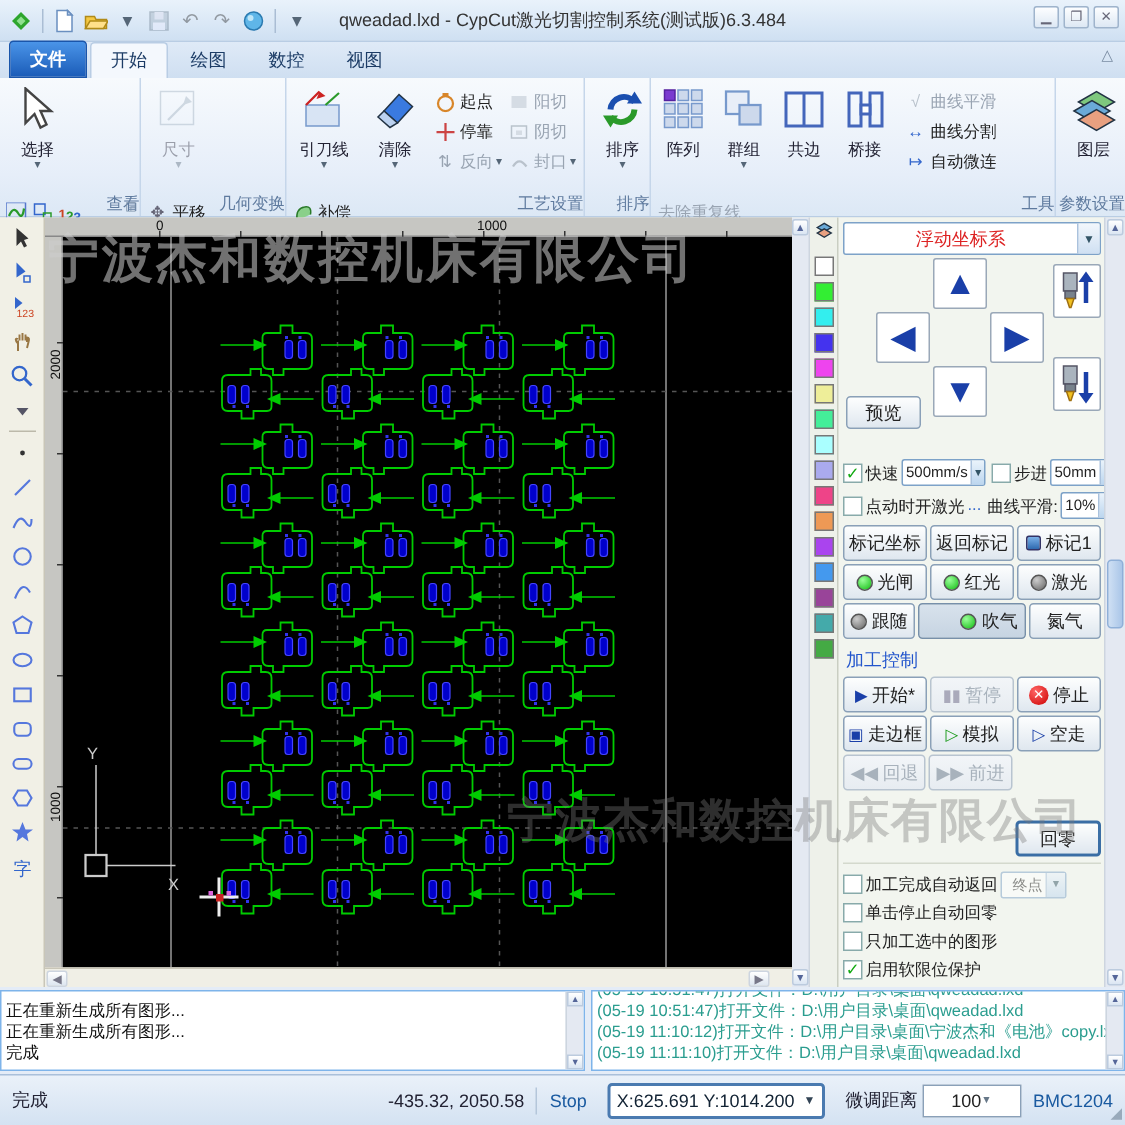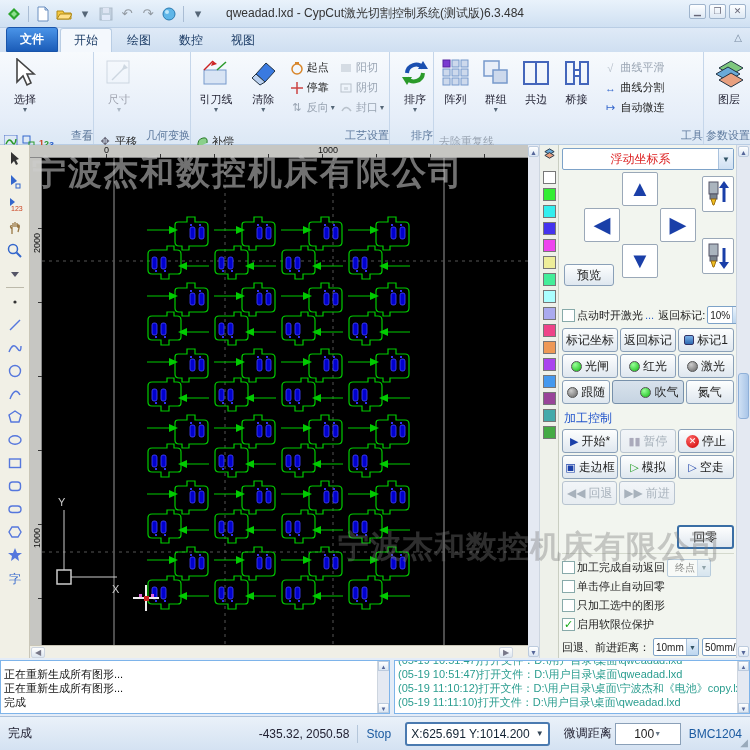--- a/index.html
+++ b/index.html
@@ -864,25 +864,40 @@
             <rect x="4" y="14" width="7" height="5" fill="#78828c" stroke="#556"></rect>
             <polygon points="5,19 10,19 8,25 7,25" fill="#f0c020" stroke="#a07010"></polygon>
             <path d="M18 6 V22" stroke="#1a3fa8" stroke-width="3"></path>
             <polygon points="18,27 23,20 13,20" fill="#1a3fa8"></polygon>
           </svg>
         </div>
       <div class="previewbtn">预览</div>
     </div>
 
     <div class="chkrow">
+      <span class="chk on"></span>
+      <span>快速</span>
+      <span class="scombo" style="width:56px">
+        <span class="val" style="flex:1">500mm/s</span>
+          <span class="dd">▼</span>
+        </span>
+      <span style="width:8px"></span>
+      <span class="chk"></span>
+      <span>步进</span>
+      <span class="scombo" style="width:46px">
+        <span class="val" style="flex:1">50mm</span>
+          <span class="dd">▼</span>
+        </span>
+    </div>
+    <div class="chkrow">
       <span class="chk"></span>
       <span>点动时开激光</span>
       <span style="color:#36c">...</span>
       <span style="flex:1"></span>
-      <span>返回标记:</span>
+      <span>曲线平滑:</span>
       <span class="scombo" style="width:42px">
         <span class="val" style="flex:1">10%</span>
           <span class="dd">▼</span>
         </span>
     </div>
 
     <div class="btnrow">
       <div class="pbtn">
           <span>标记坐标</span>
         </div>

